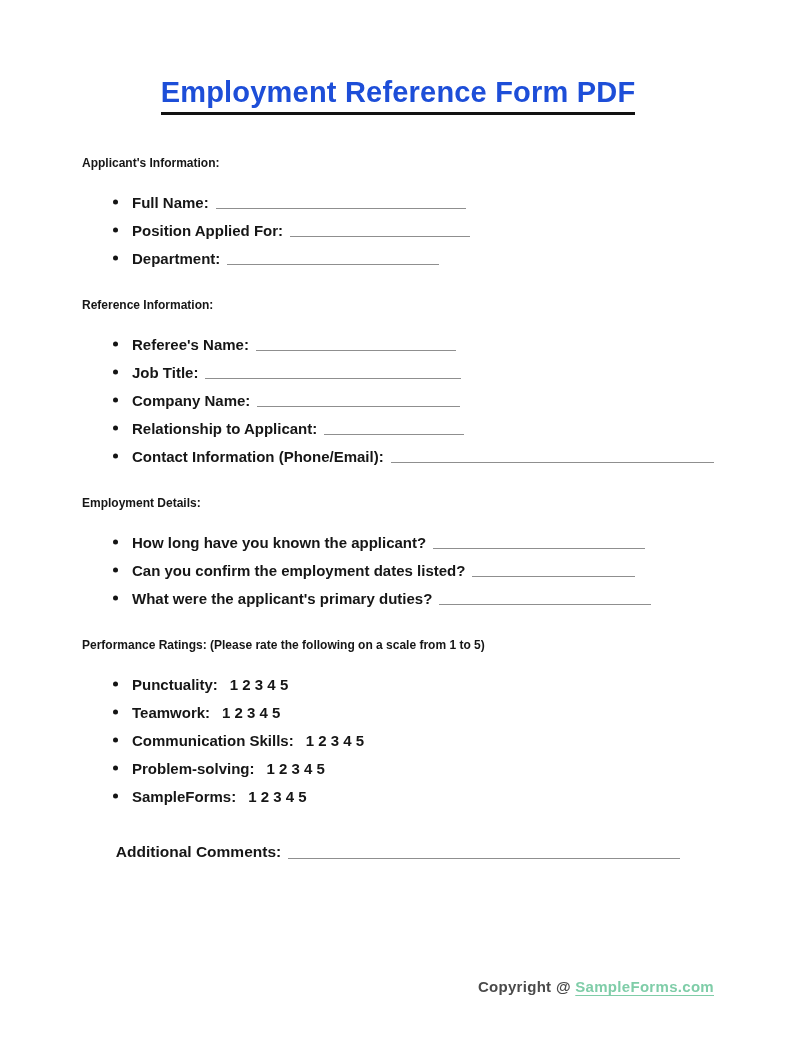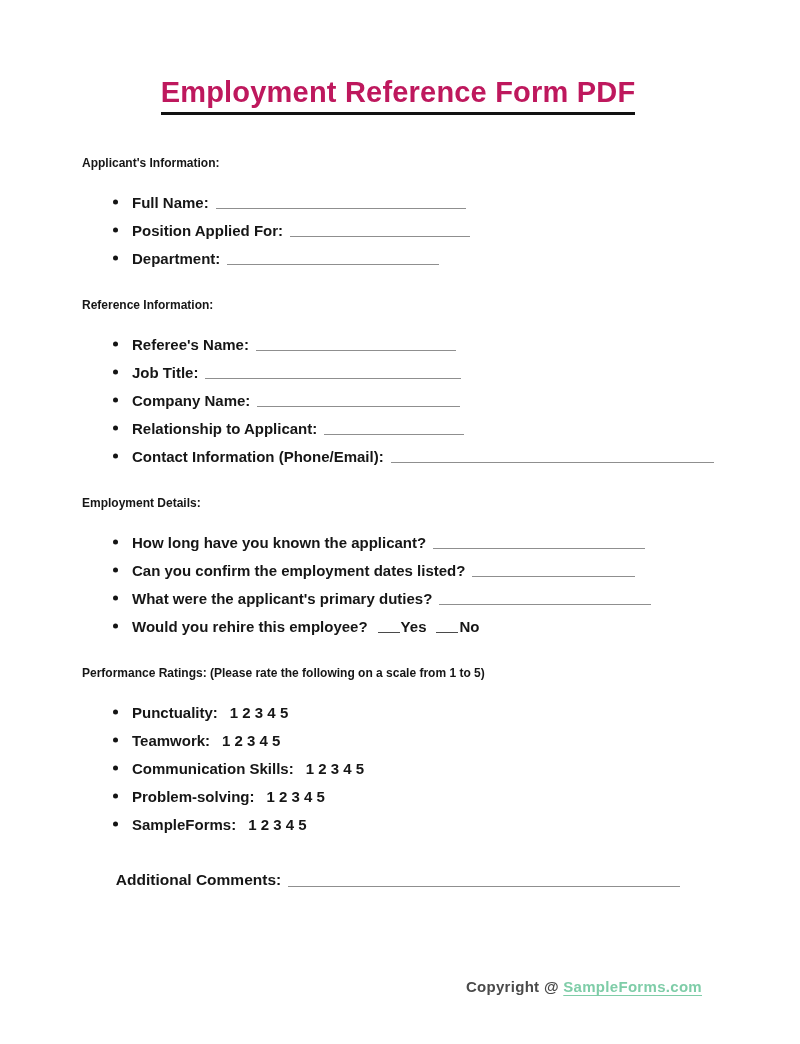--- a/index.html
+++ b/index.html
@@ -18,21 +18,21 @@
     padding: 76px 86px 0 82px;
   }
   .doc-title-wrap {
     text-align: center;
     margin-bottom: 38px;
   }
   .doc-title {
     display: inline-block;
     font-size: 29px;
     font-weight: bold;
-    color: #be185d;
+    color: #1d4ed8;
     border-bottom: 3px solid #111111;
     padding-bottom: 3px;
     letter-spacing: 0.2px;
   }
   .section { margin-bottom: 23px; }
   .section-heading {
     font-size: 12px;
     font-weight: bold;
     color: #161616;
     line-height: 20px;
@@ -84,21 +84,21 @@
     align-items: center;
     font-size: 15.5px;
     font-weight: bold;
     height: 22px;
     white-space: nowrap;
     justify-content: center;
   }
   .footer {
     position: absolute;
     top: 978px;
-    right: 98px;
+    right: 86px;
     font-size: 15px;
     font-weight: bold;
     letter-spacing: 0.3px;
     color: #4a4a4a;
     white-space: nowrap;
   }
   .footer-link {
     text-decoration: underline;
     text-underline-offset: 3px;
     cursor: pointer;
@@ -165,27 +165,20 @@
           <span>How long have you known the applicant?</span>
           <span class="blank" style="width:212px"></span>
         </li>
         <li class="bullet-item">
           <span>Can you confirm the employment dates listed?</span>
           <span class="blank" style="width:163px"></span>
         </li>
         <li class="bullet-item">
           <span>What were the applicant's primary duties?</span>
           <span class="blank" style="width:212px"></span>
-        </li>
-        <li class="bullet-item">
-          <span>Would you rehire this employee?</span>
-          <span class="blank-short"></span>
-          <span>Yes</span>
-          <span class="blank-short"></span>
-          <span>No</span>
         </li>
       </ul>
     </div>
 
     <div class="section">
       <div class="section-heading">Performance Ratings: (Please rate the following on a scale from 1 to 5)</div>
       <ul class="bullets">
         <li class="bullet-item">
           <span>Punctuality:</span>
           <span class="scale">1 2 3 4 5</span>

